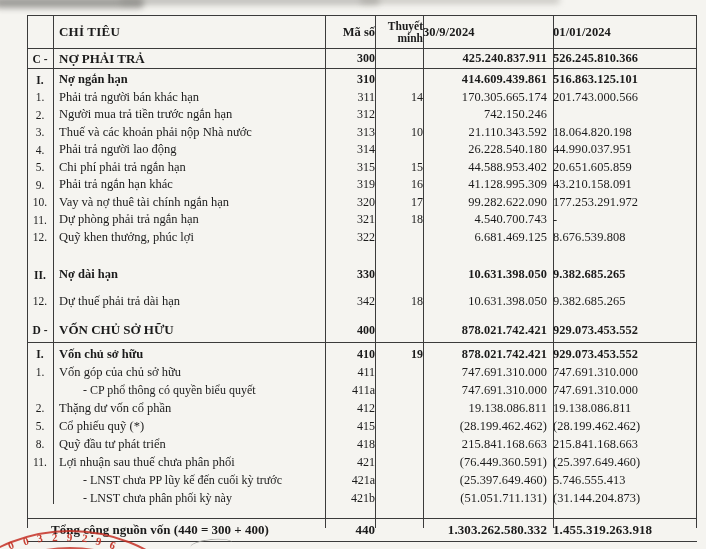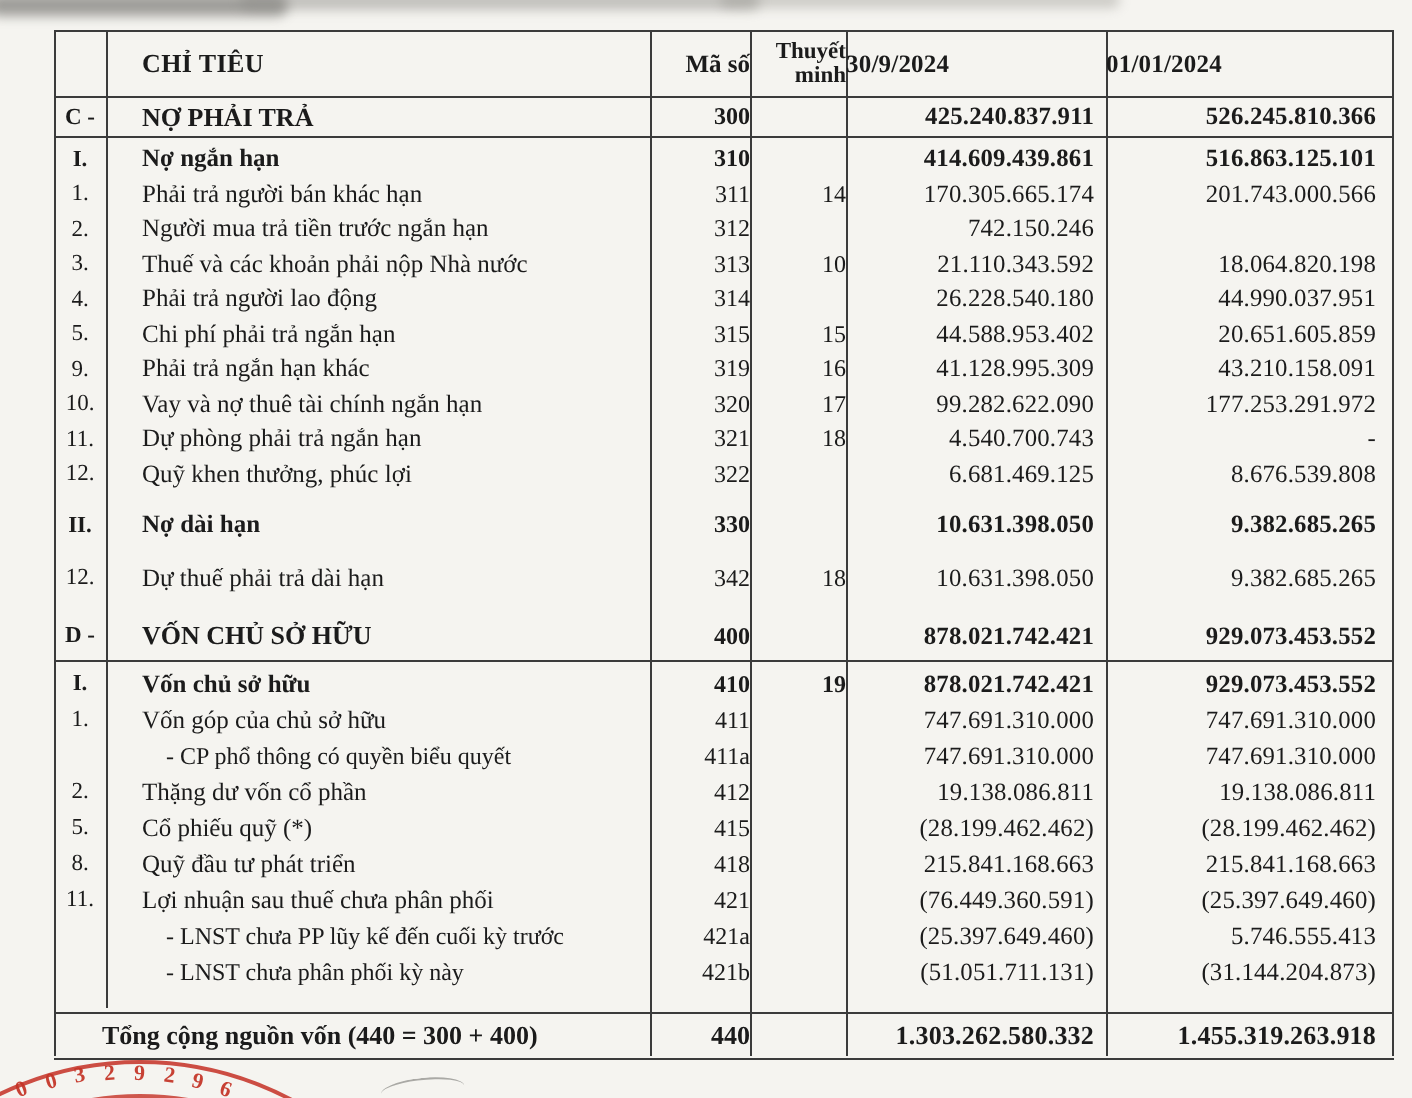--- a/index.html
+++ b/index.html
@@ -19,40 +19,40 @@
   .sheet{
     position:absolute;left:27px;top:15px;width:670px;height:513px;
     border-top:1px solid #3b3b3b;
   }
   .vl{position:absolute;top:0;width:1px;height:512px;background:#3b3b3b}
   .vl.short{height:488px}
 
   .row{display:flex;position:relative;box-sizing:border-box;height:17.5px;align-items:center}
   .cell{box-sizing:border-box;white-space:nowrap;overflow:visible}
   .c-no{width:26px;text-align:center;font-size:11.5px}
-  .c-label{width:272px;padding-left:18px;font-size:12.5px}
+  .c-label{width:272px;padding-left:6px;font-size:12.5px}
   .c-code{width:50px;text-align:right;font-size:12px}
   .c-note{width:48px;text-align:right;font-size:12px}
   .c-v1{width:130px;text-align:right;padding-right:6px;font-size:12.4px;letter-spacing:.1px}
-  .c-v2{width:143px;text-align:right;padding-right:8px;font-size:12.4px;letter-spacing:.1px}
+  .c-v2{width:143px;padding-right:8px;font-size:12.4px;letter-spacing:.1px}
 
   .row.header{height:33px;border-bottom:1px solid #3b3b3b;font-weight:bold}
   .row.header .c-v1,.row.header .c-v2{text-align:left;padding:0;font-size:12.5px}
   .row.header .c-code{font-size:12.5px}
   .row.header .c-note{font-size:11.5px;line-height:1.05}
   .row.header .c-label{font-size:13px;letter-spacing:.2px}
 
   .kind-section,.kind-bold,.kind-total{font-weight:bold}
   .kind-section .c-label{font-size:13px}
   .kind-indent .c-label{padding-left:30px;font-size:12px}
 
   .row[data-code="300"]{height:20px;border-bottom:1px solid #3b3b3b}
   .row[data-code^="4"]{height:18px}
   .row[data-code="310"]{margin-top:2px}
-  .row[data-code="330"]{margin-top:8px}
+  .row[data-code="330"]{margin-top:20px}
   .row[data-code="342"]{margin-top:9px}
   .row[data-code="400"]{height:25px;margin-top:8px;border-bottom:1px solid #3b3b3b}
   .row[data-code="410"]{margin-top:2px}
   .row[data-code="440"]{height:24px;margin-top:11px;border-top:1px solid #3b3b3b;border-bottom:1px solid #3b3b3b}
   .kind-total .cell{font-size:13px}
   .kind-total .c-label{width:298px;padding-left:24px}
 
   
   .stamp-arc{position:absolute;border-radius:50%;pointer-events:none}
   .stamp-outer{left:-92px;top:530px;width:320px;height:320px;border:2.5px solid rgba(196,47,36,.85)}

